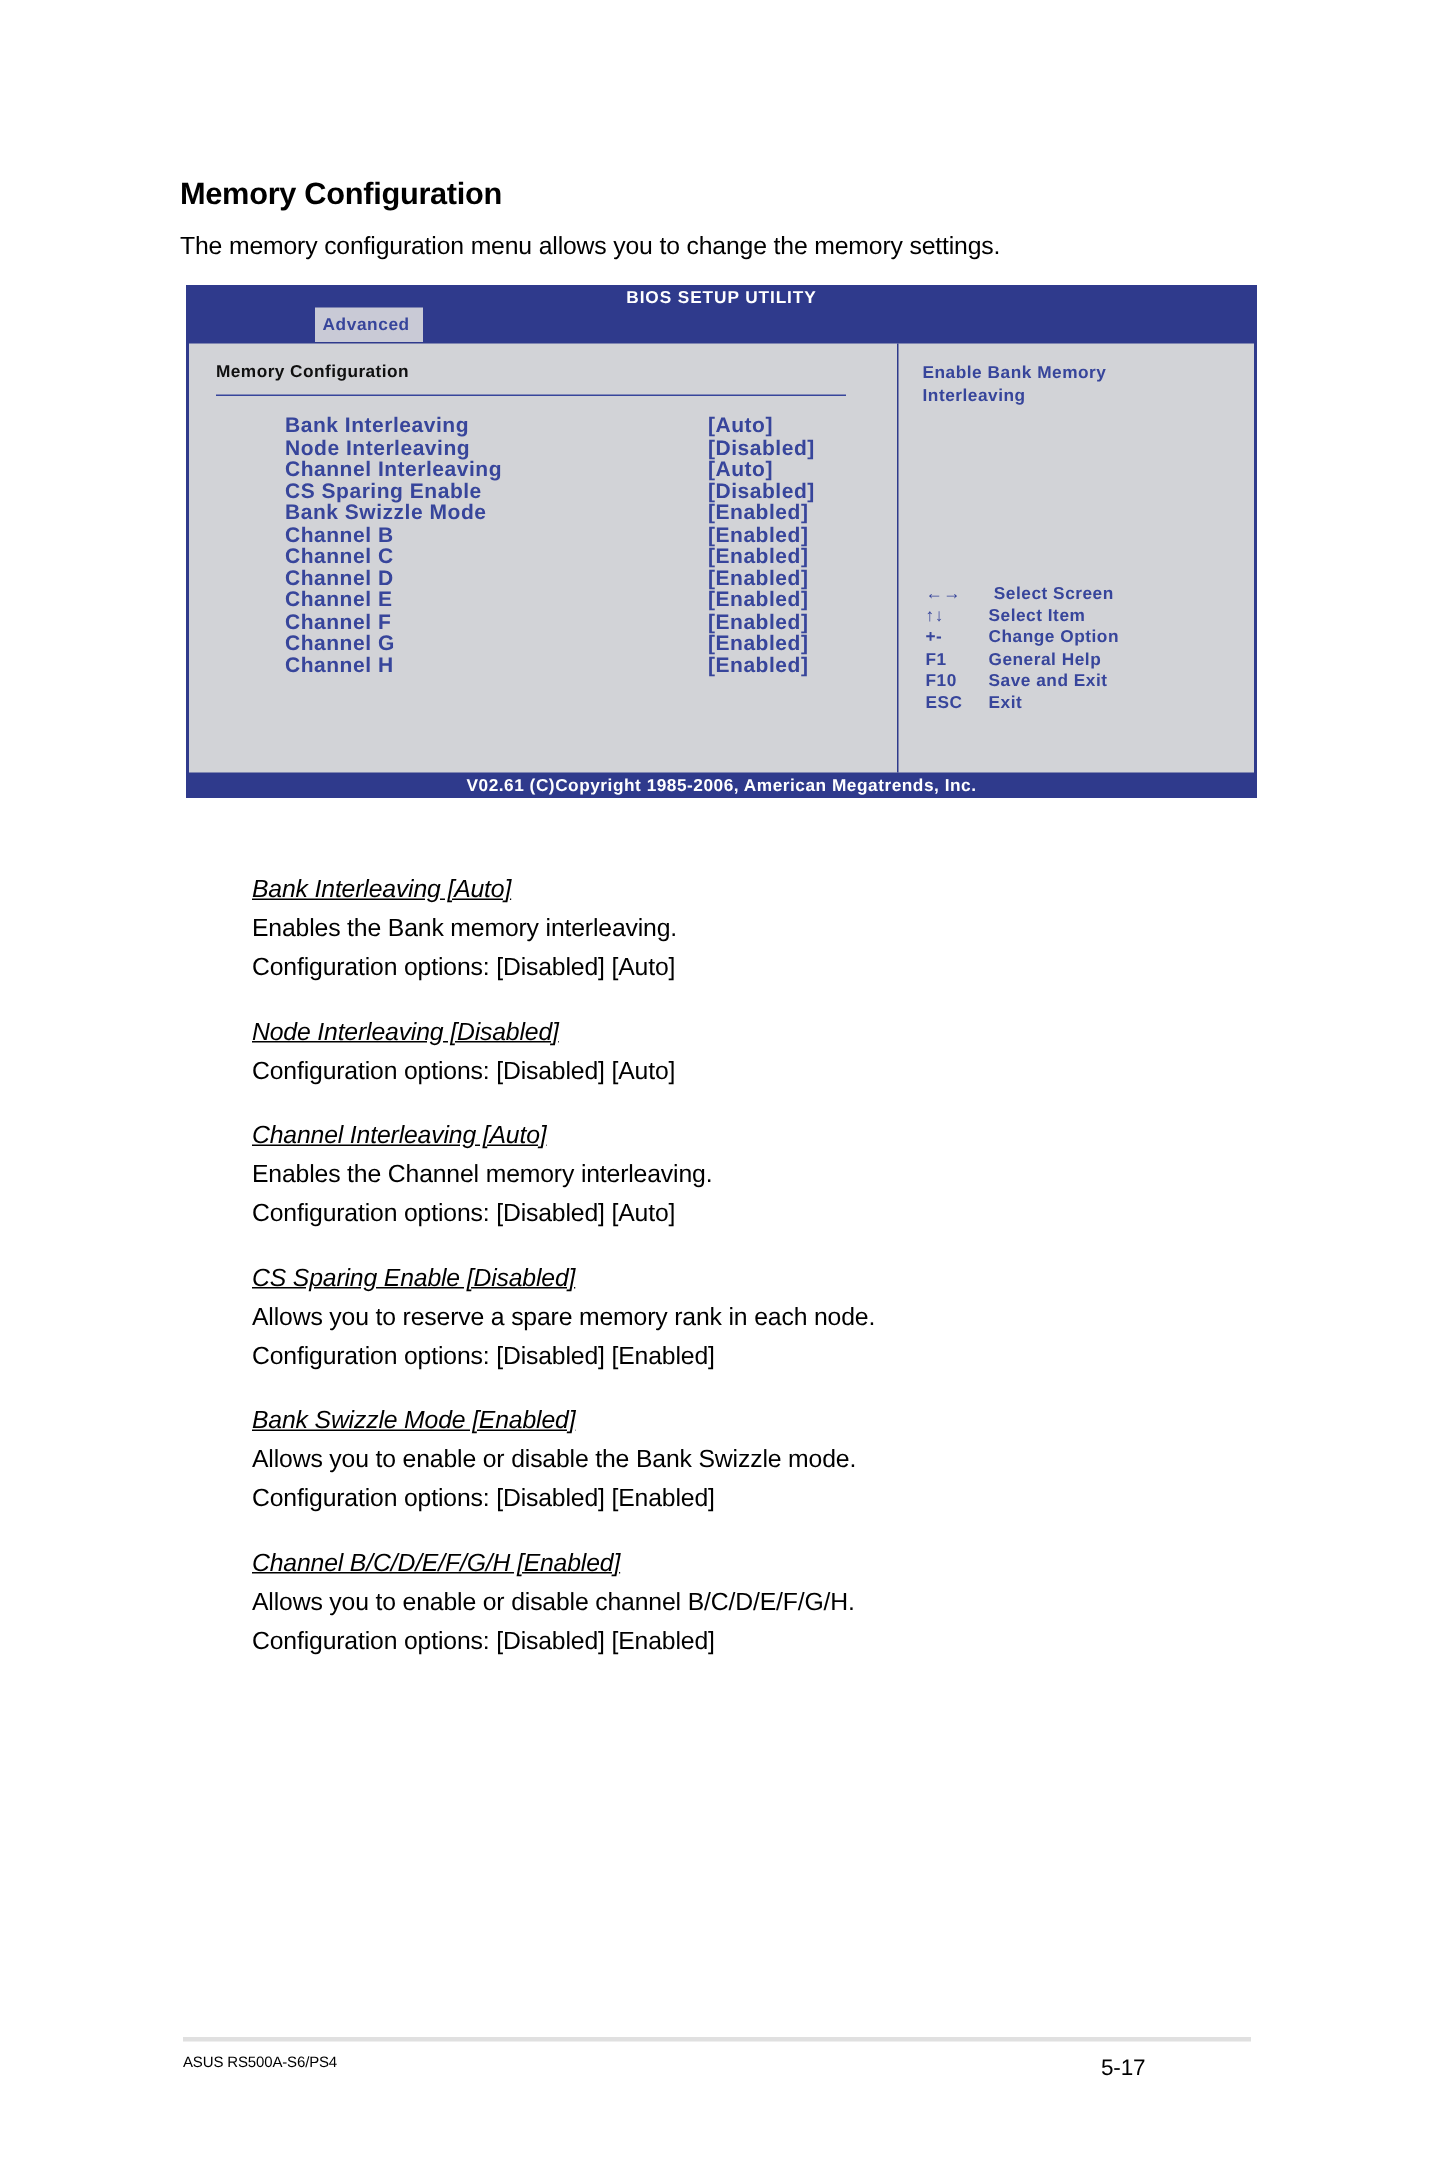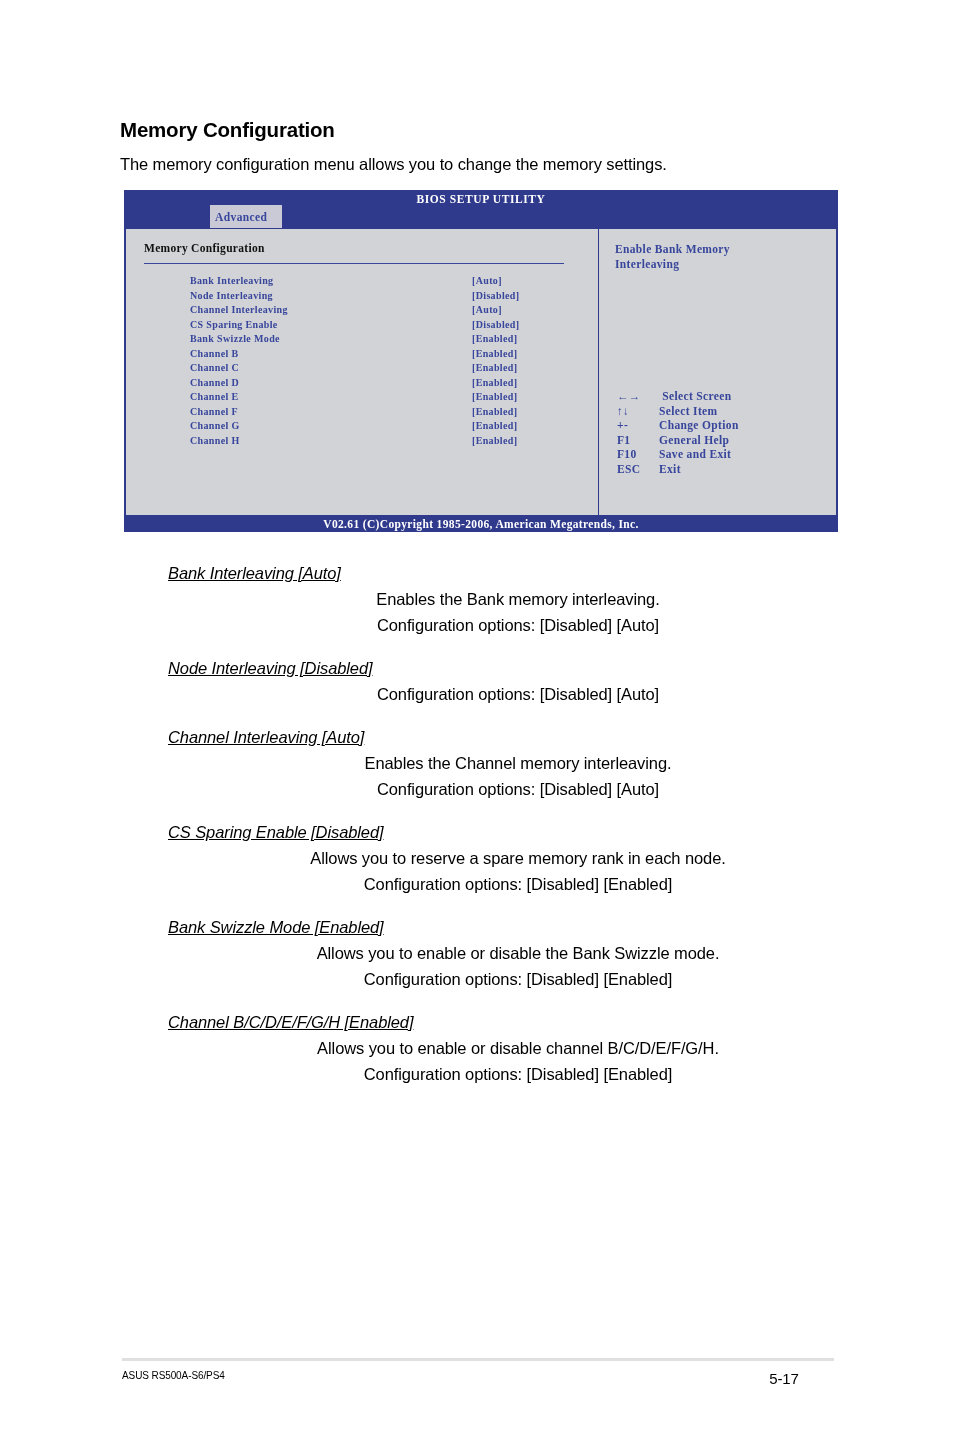--- a/index.html
+++ b/index.html
@@ -43,21 +43,21 @@
     letter-spacing: -0.1px;
   }
 
   
   .bios {
     position: absolute;
     left: 124px;
     top: 190px;
     width: 714px;
     background: #7dd3fc;
-    font-family: Liberation Serif, serif;
+    font-family: Liberation Sans, sans-serif;
   }
   .bios-titlebar {
     position: relative;
     height: 38px;
     background: #2f3a8c;
   }
   .bios-title {
     position: absolute;
     left: 0; right: 0;
     top: 3px;
@@ -127,21 +127,21 @@
     background: #37459b;
   }
 
   .opt-list {
     margin-top: 11px;
   }
   .opt-row {
     display: flex;
     height: 14.5px;
     align-items: flex-start;
-    font-size: 10px;
+    font-size: 14px;
     color: #37459b;
     font-weight: bold;
     letter-spacing: 0.35px;
     padding-left: 46px;
   }
   .opt-label {
     width: 282px;
     white-space: pre;
   }
   .opt-value {
@@ -188,40 +188,39 @@
     letter-spacing: 0.35px;
     display: flex;
     align-items: center;
     justify-content: center;
   }
 
   
   .desc-area {
     position: absolute;
     left: 168px;
-    top: 560px;
+    top: 580px;
     width: 700px;
   }
   .desc-block {
     margin-bottom: 17px;
   }
   .desc-head {
     font-size: 16.5px;
     font-style: italic;
     text-decoration: underline;
     color: #000;
     letter-spacing: -0.1px;
     line-height: 26px;
   }
   .desc-line {
     font-size: 16.5px;
     color: #000;
     letter-spacing: -0.1px;
     line-height: 26px;
-    text-align: center;
   }
 
   
   .footer-rule {
     position: absolute;
     left: 122px;
     top: 1358px;
     width: 712px;
     height: 3px;
     background: #e0e0e0;
@@ -232,21 +231,21 @@
     top: 1370px;
     font-size: 10px;
     color: #000;
     letter-spacing: -0.1px;
   }
   .footer-right {
     position: absolute;
     left: 734px;
     top: 1370px;
     width: 100px;
-    text-align: center;
+    text-align: left;
     font-size: 15px;
     color: #000;
     letter-spacing: -0.1px;
   }
 </style>
 </head>
 <body>
 
 <div class="page">
 

